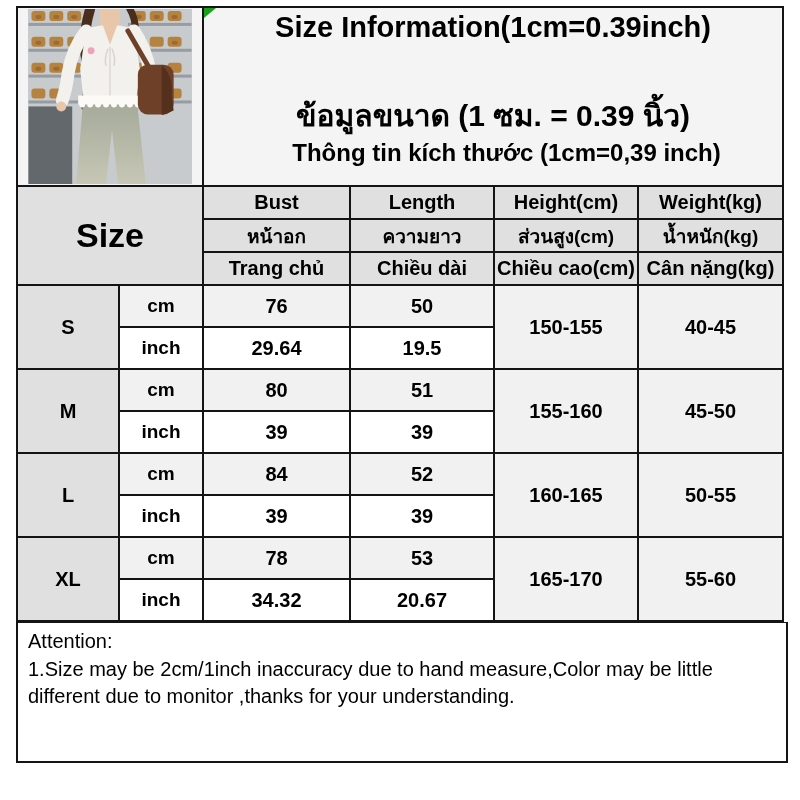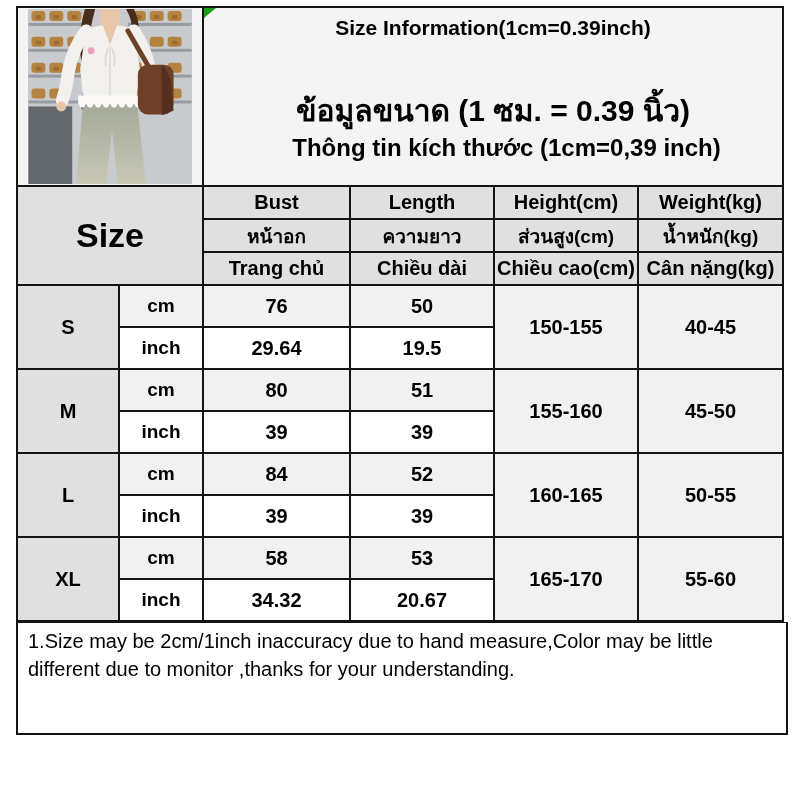--- a/index.html
+++ b/index.html
@@ -29,21 +29,21 @@
 
   
   tr.top-row{height:179px;}
   td.photo-cell{background:#f4f4f4;}
   .photo-wrap{width:164px;height:175px;margin:0 auto;background:#c7cbce;}
   td.title-cell{background:#f4f4f4;position:relative;}
   .corner-flag{
     position:absolute;top:0;left:0;width:0;height:0;
     border-top:10px solid #18a018;border-right:12px solid transparent;
   }
-  .title-en{font-size:21px;line-height:1.3;}
+  .title-en{font-size:29px;line-height:1.3;}
   .title-th{font-size:30px;line-height:1.4;margin-top:48px;}
   .title-vi{font-size:24px;line-height:1.3;padding-left:27px;}
   .title-stack{transform:translateY(-8px);}
 
   
   tr.hdr{height:33px;}
   td.size-head{background:#e0e0e0;font-size:34px;margin-left:41px;}
   td.col-head{background:#e0e0e0;font-size:20px;}
   td.col-head.th{font-size:19px;}
 
@@ -261,30 +261,31 @@
     </tr>
     <tr class="data-row">
       <td class="unit-cell inch-bg">inch</td>
       <td class="num inch-bg">39</td>
       <td class="num inch-bg">39</td>
     </tr>
 
     <tr class="data-row">
       <td class="size-cell" rowspan="2">XL</td>
       <td class="unit-cell cm-bg">cm</td>
-      <td class="num cm-bg">58</td>
+      <td class="num cm-bg">78</td>
       <td class="num cm-bg">53</td>
       <td class="range" rowspan="2">165-170</td>
       <td class="range" rowspan="2">55-60</td>
     </tr>
     <tr class="data-row">
       <td class="unit-cell inch-bg">inch</td>
       <td class="num inch-bg">34.32</td>
       <td class="num inch-bg">20.67</td>
     </tr>
   </tbody>
     </table>
 
   <div class="attention">
+    <div>Attention:</div>
     <div>1.Size may be 2cm/1inch inaccuracy due to hand measure,Color may be little different due to monitor ,thanks for your understanding.</div>
   </div>
 
 </div>
 
 </body></html>

